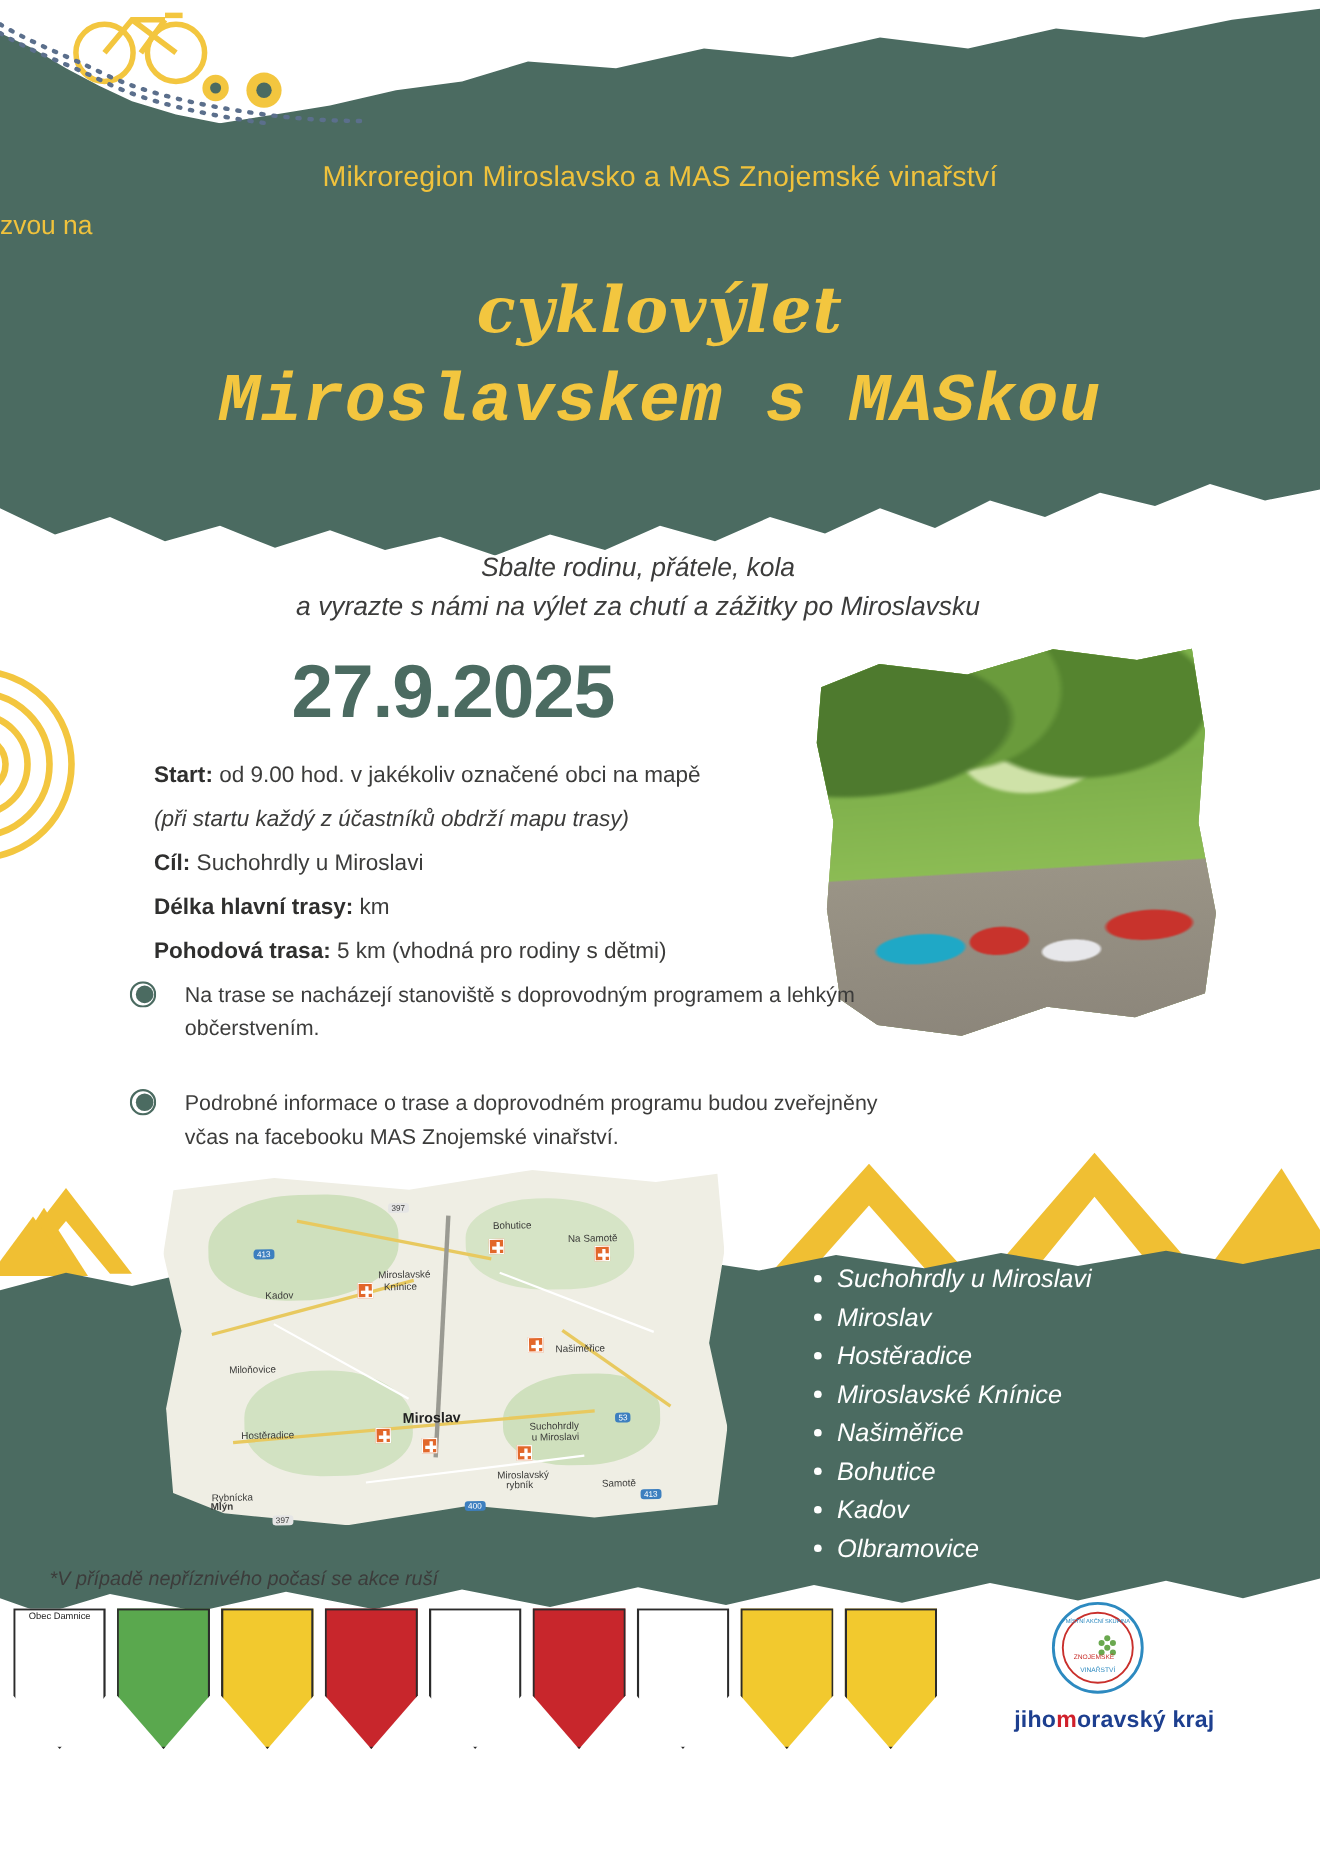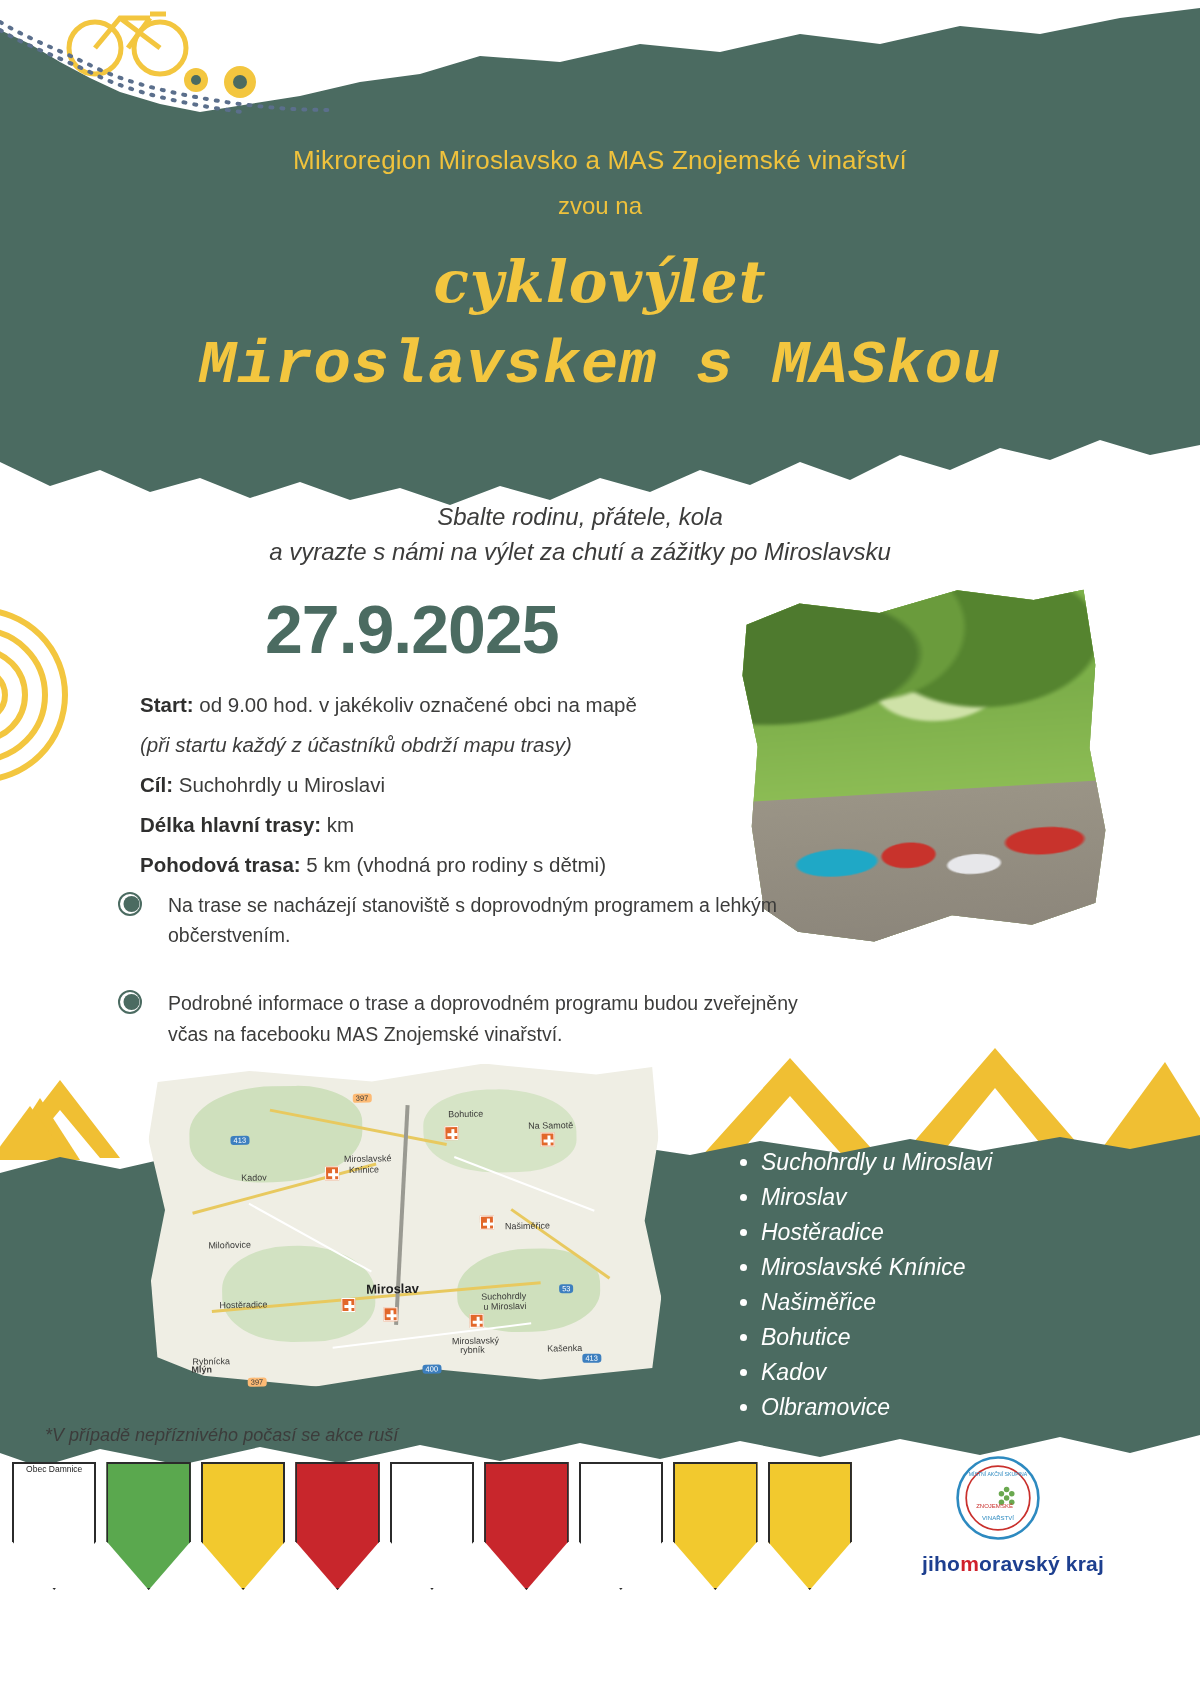--- a/index.html
+++ b/index.html
@@ -45,21 +45,21 @@
 
   
   .deco-bike { position:absolute; left:0; top:0; width:330px; height:130px; }
 
   
   .invite-line {
     position:absolute; top:145px; left:0; width:1200px; text-align:center;
     color:#f0c23c; font-size:26px; letter-spacing:.2px;
   }
   .invite-sub {
-    position:absolute; top:192px; left:0; width:1200px; text-align:center;
+    position:absolute; top:192px; left:0; width:1200px; 
     color:#f0c23c; font-size:24px;
   }
   .title-1 {
     position:absolute; top:248px; left:0; width:1200px; text-align:center;
     color:#f3c63f; font-size:58px; font-style:italic; font-weight:bold;
     font-family:"DejaVu Serif", serif; letter-spacing:1px;
   }
   .title-2 {
     position:absolute; top:330px; left:0; width:1200px; text-align:center;
     color:#f3c63f; font-size:62px; font-style:italic; font-weight:bold;
@@ -164,21 +164,21 @@
   .map-green4{ position:absolute; left:60%; top:58%; width:28%; height:26%; background:#cfe0bd; border-radius:50% 40% 48% 42%; }
   .road { position:absolute; background:#e8c95f; height:3px; }
   .road.white { background:#ffffff; height:2px; }
   .road.dark { background:#9a9a92; height:2px; }
   .map-label { position:absolute; font-size:9px; color:#3b3b39; }
   .map-label.big { font-size:13px; font-weight:bold; color:#222; }
   .map-pin { position:absolute; width:14px; height:14px; background:#e2672a; border:1.5px solid #fff; }
   .map-pin::before{ content:""; position:absolute; left:5.5px; top:2px; width:3px; height:10px; background:#fff; }
   .map-pin::after{ content:""; position:absolute; left:2px; top:5.5px; width:10px; height:3px; background:#fff; }
   .rd-badge{ position:absolute; font-size:7.5px; color:#fff; background:#3d7fbf; border-radius:3px; padding:0 3px; }
-  .rd-badge.y{ background:#fdba74; color:#3b3b39; }
+  .rd-badge.y{ background:#e5e5e5; color:#3b3b39; }
 
   
   .villages { position:absolute; left:735px; top:1145px; width:400px; color:#ffffff; font-size:23px; font-style:italic; line-height:1.52; }
   .villages ul { margin:0; padding-left:26px; }
 
   
   .footnote { position:absolute; left:45px; top:1425px; color:#3c3c3b; font-size:18px; font-style:italic; }
 
   
   .crests { position:absolute; left:12px; top:1462px; width:840px; height:132px; display:flex; gap:10px; }
@@ -318,25 +318,25 @@
     <div id="map-overlays">
         <div class="map-label" style="left: 300px; top: 45px;">Bohutice</div>
         <div class="map-label" style="left: 195px; top: 88px;">Miroslavské</div>
         <div class="map-label" style="left: 200px; top: 99px;">Knínice</div>
         <div class="map-label" style="left: 92px; top: 105px;">Kadov</div>
         <div class="map-label" style="left: 355px; top: 158px;">Našiměřice</div>
         <div class="map-label big" style="left: 215px; top: 216px;">Miroslav</div>
         <div class="map-label" style="left: 68px; top: 232px;">Hostěradice</div>
         <div class="map-label" style="left: 330px; top: 228px;">Suchohrdly</div>
         <div class="map-label" style="left: 332px; top: 238px;">u Miroslavi</div>
-        <div class="map-label" style="left: 380px; top: 58px;">Na Samotě</div>
+        <div class="map-label" style="left: 368px; top: 58px;">Na Samotě</div>
         <div class="map-label" style="left: 58px; top: 172px;">Miloňovice</div>
         <div class="map-label" style="left: 300px; top: 272px;">Miroslavský</div>
         <div class="map-label" style="left: 308px; top: 281px;">rybník</div>
-        <div class="map-label" style="left: 395px; top: 281px;">Kašenka</div>
+        <div class="map-label" style="left: 395px; top: 281px;">Samotě</div>
         <div class="map-label" style="left: 40px; top: 288px;">Rybnícka</div>
         <div class="map-label" style="left: 39px; top: 296px; font-weight: bold;">Mlýn</div>
         <div class="rd-badge" style="left: 82px; top: 68px;">413</div>
         <div class="rd-badge y" style="left: 205px; top: 28px;">397</div>
         <div class="rd-badge" style="left: 408px; top: 222px;">53</div>
         <div class="rd-badge" style="left: 270px; top: 300px;">400</div>
         <div class="rd-badge" style="left: 430px; top: 292px;">413</div>
         <div class="rd-badge y" style="left: 95px; top: 310px;">397</div>
         <div class="map-pin" style="left: 296px; top: 62px;"></div>
         <div class="map-pin" style="left: 176px; top: 100px;"></div>

